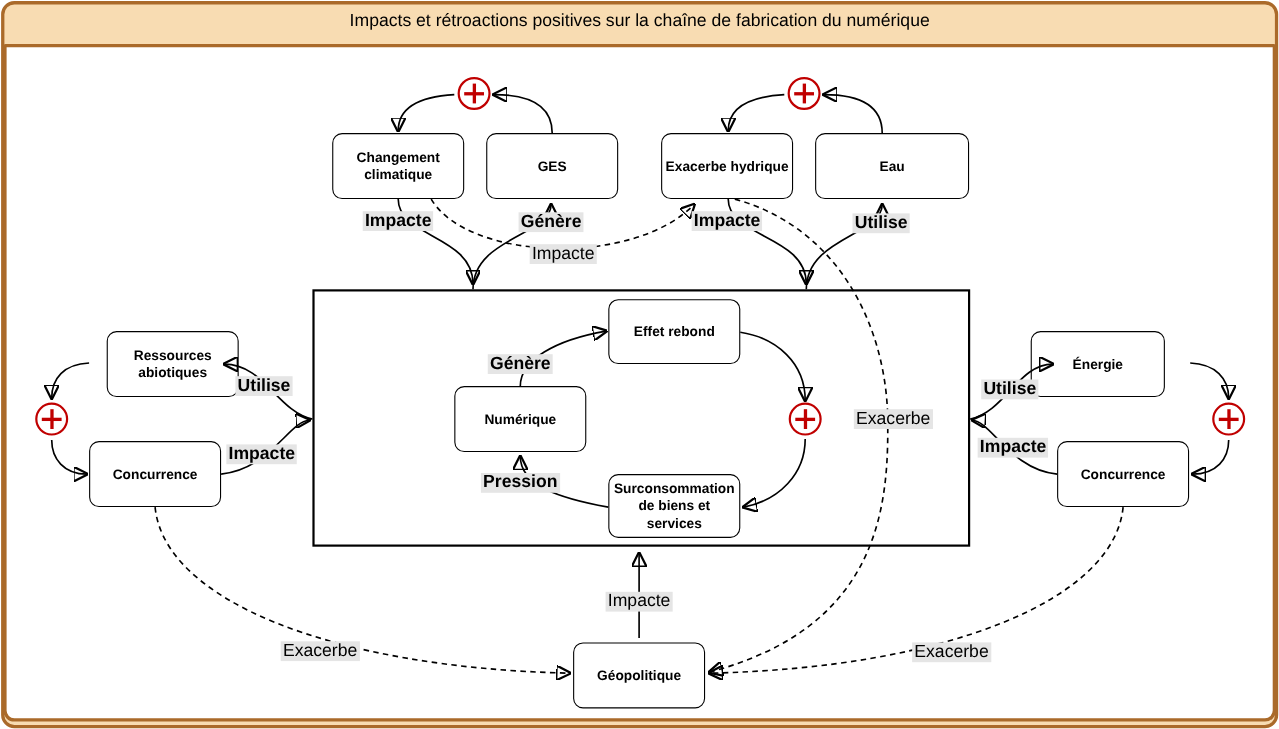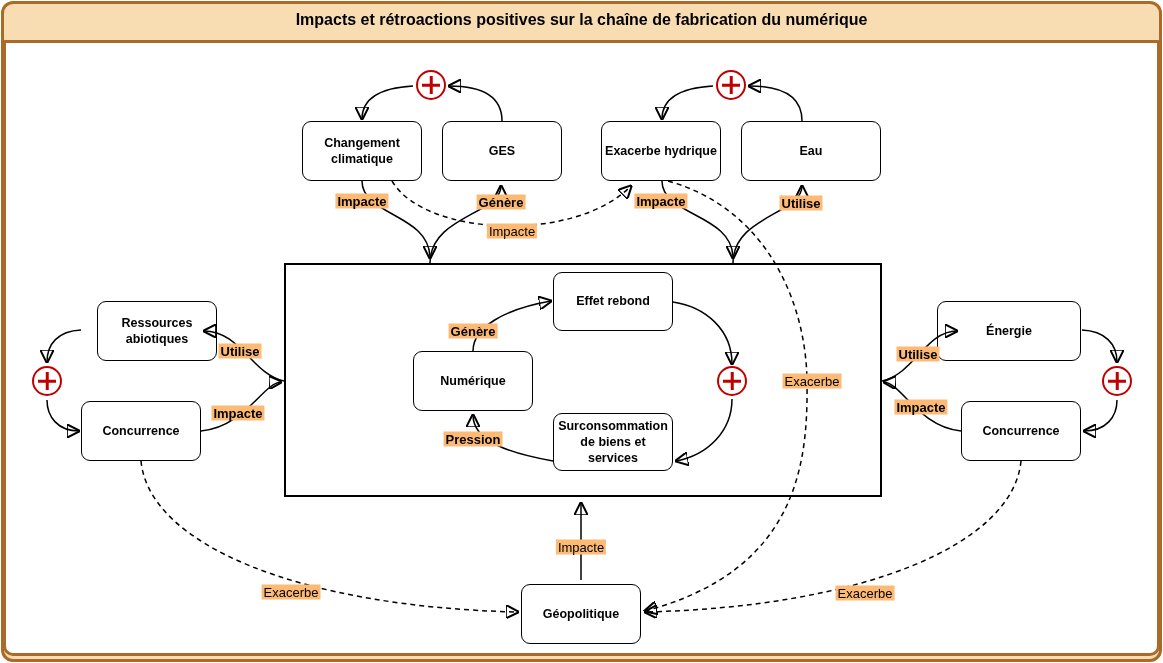--- a/index.html
+++ b/index.html
@@ -14,21 +14,21 @@
     background:#f8dcb2;
   }
   .canvas {
     position:absolute; left:3px; top:40px; width:1157px; height:616px;
     box-sizing:border-box; background:#ffffff;
     border:3px solid #aa6a2a; border-radius:2px 2px 10px 10px;
     z-index:0;
   }
   .title {
     position:absolute; left:0; right:0; top:11px; text-align:center;
-    font-size:16px; font-weight:bold; color:#000; z-index:2;
+    font-size:16px; font-weight:normal; color:#000; z-index:2;
   }
   .container-box {
     position:absolute; left:284px; top:263px; width:598px; height:234px;
     box-sizing:border-box; border:2px solid #000; background:#fff; z-index:1;
   }
   .node {
     position:absolute; box-sizing:border-box;
     background:#fff; border:1.5px solid #000; border-radius:9px;
     display:flex; align-items:center; justify-content:center;
     text-align:center; font-weight:bold; font-size:12.5px; line-height:1.3;
@@ -39,21 +39,21 @@
     border:2.5px solid #c00000; border-radius:50%; background:#fff; z-index:4;
   }
   .plus::before, .plus::after { content:""; position:absolute; background:#c00000; }
   .plus::before { left:50%; top:4px; bottom:4px; width:2.5px; transform:translateX(-50%); }
   .plus::after  { top:50%; left:4px; right:4px; height:2.5px; transform:translateY(-50%); }
   svg.edges { position:absolute; left:0; top:0; width:1163px; height:663px; z-index:5; pointer-events:none; }
   svg.edges path { fill:none; stroke:#000; stroke-width:1.5px; }
   svg.edges path.dashed { stroke-dasharray:5 4; }
   .edge-label {
     position:absolute; transform:translate(-50%,-50%);
-    font-size:13px; color:#000; background:#fdba74; padding:0 2px;
+    font-size:16px; color:#000; background:#e5e5e5; padding:0 2px;
     white-space:nowrap; z-index:6;
   }
   .edge-label.b { font-weight:bold; }
 </style>
 </head>
 <body>
 
 <div class="frame"></div>
 <div class="canvas"></div>
 <div class="title">Impacts et rétroactions positives sur la chaîne de fabrication du numérique</div>
@@ -106,25 +106,25 @@
 <div class="plus" style="left:32px;top:366px"></div>
 <div class="plus" style="left:1102px;top:366px"></div>
 <div class="plus" style="left:717px;top:366px"></div>
 
 <div class="node" style="left:302px;top:121px;width:120px;height:60px">Changement climatique</div>
 <div class="node" style="left:442px;top:121px;width:120px;height:60px">GES</div>
 <div class="node" style="left:601px;top:121px;width:120px;height:60px">Exacerbe hydrique</div>
 <div class="node" style="left:741px;top:121px;width:140px;height:60px">Eau</div>
 <div class="node" style="left:97px;top:301px;width:120px;height:60px">Ressources abiotiques</div>
 <div class="node" style="left:81px;top:401px;width:120px;height:60px">Concurrence</div>
-<div class="node" style="left:937px;top:301px;width:144px;height:60px">Énergie</div>
+<div class="node" style="left:937px;top:301px;width:122px;height:60px">Énergie</div>
 <div class="node" style="left:961px;top:401px;width:120px;height:60px">Concurrence</div>
 <div class="node" style="left:553px;top:272px;width:120px;height:59px">Effet rebond</div>
 <div class="node" style="left:413px;top:351px;width:120px;height:60px">Numérique</div>
-<div class="node" style="left:553px;top:413px;width:120px;height:58px">Surconsommation de biens et services</div>
+<div class="node" style="left:553px;top:431px;width:120px;height:58px">Surconsommation de biens et services</div>
 <div class="node" style="left:521px;top:584px;width:120px;height:60px">Géopolitique</div>
 
 <div class="edge-label b" style="left:362px;top:201px">Impacte</div>
 <div class="edge-label b" style="left:501px;top:202px">Génère</div>
 <div class="edge-label b" style="left:661px;top:201px">Impacte</div>
 <div class="edge-label b" style="left:801px;top:203px">Utilise</div>
 <div class="edge-label" style="left:512px;top:231px">Impacte</div>
 <div class="edge-label b" style="left:240px;top:351px">Utilise</div>
 <div class="edge-label b" style="left:238px;top:413px">Impacte</div>
 <div class="edge-label b" style="left:918px;top:354px">Utilise</div>

